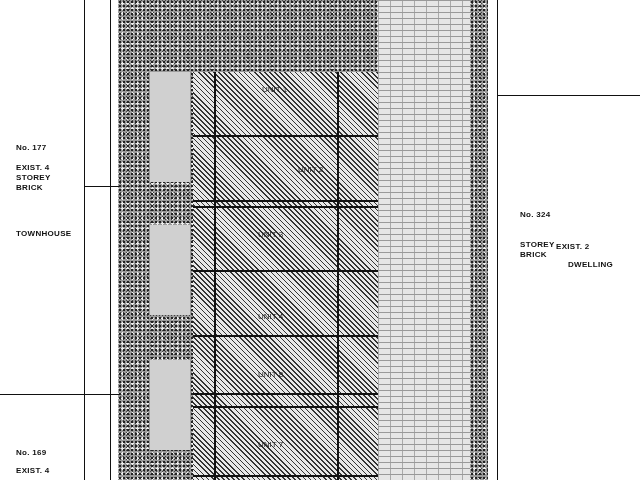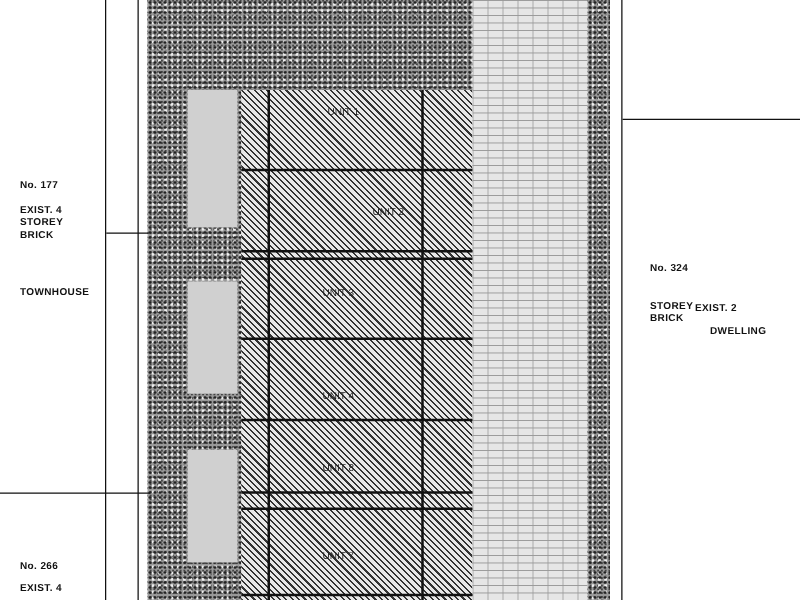--- a/index.html
+++ b/index.html
@@ -62,14 +62,14 @@
 <div class="lbl" style="left:16px;top:173px;">STOREY</div>
 <div class="lbl" style="left:16px;top:183px;">BRICK</div>
 <div class="lbl" style="left:16px;top:193px;margin-top:36px;">TOWNHOUSE</div>
 
 <div class="lbl" style="left:520px;top:210px;">No. 324</div>
 <div class="lbl" style="left:520px;top:242px;margin-left:36px;">EXIST. 2</div>
 <div class="lbl" style="left:520px;top:240px;">STOREY</div>
 <div class="lbl" style="left:520px;top:250px;">BRICK</div>
 <div class="lbl" style="left:520px;top:260px;padding-left:48px;">DWELLING</div>
 
-<div class="lbl" style="left:16px;top:448px;">No. 266</div>
+<div class="lbl" style="left:16px;top:448px;">No. 169</div>
 <div class="lbl" style="left:16px;top:466px;">EXIST. 4</div>
 
 </body></html>

